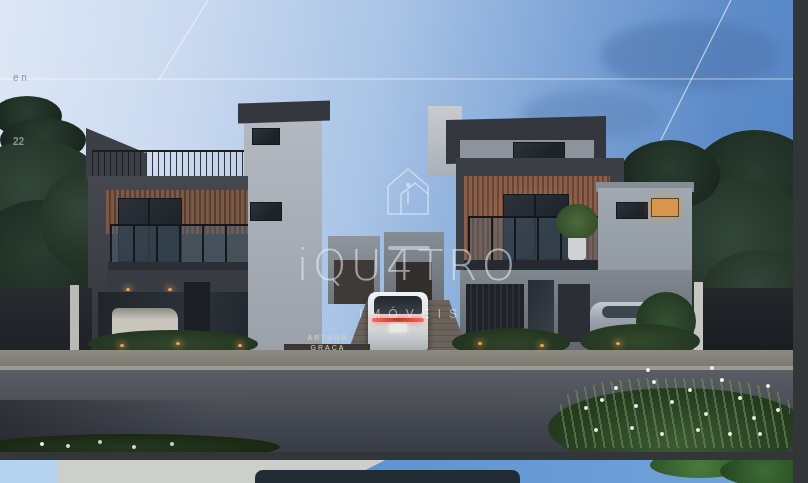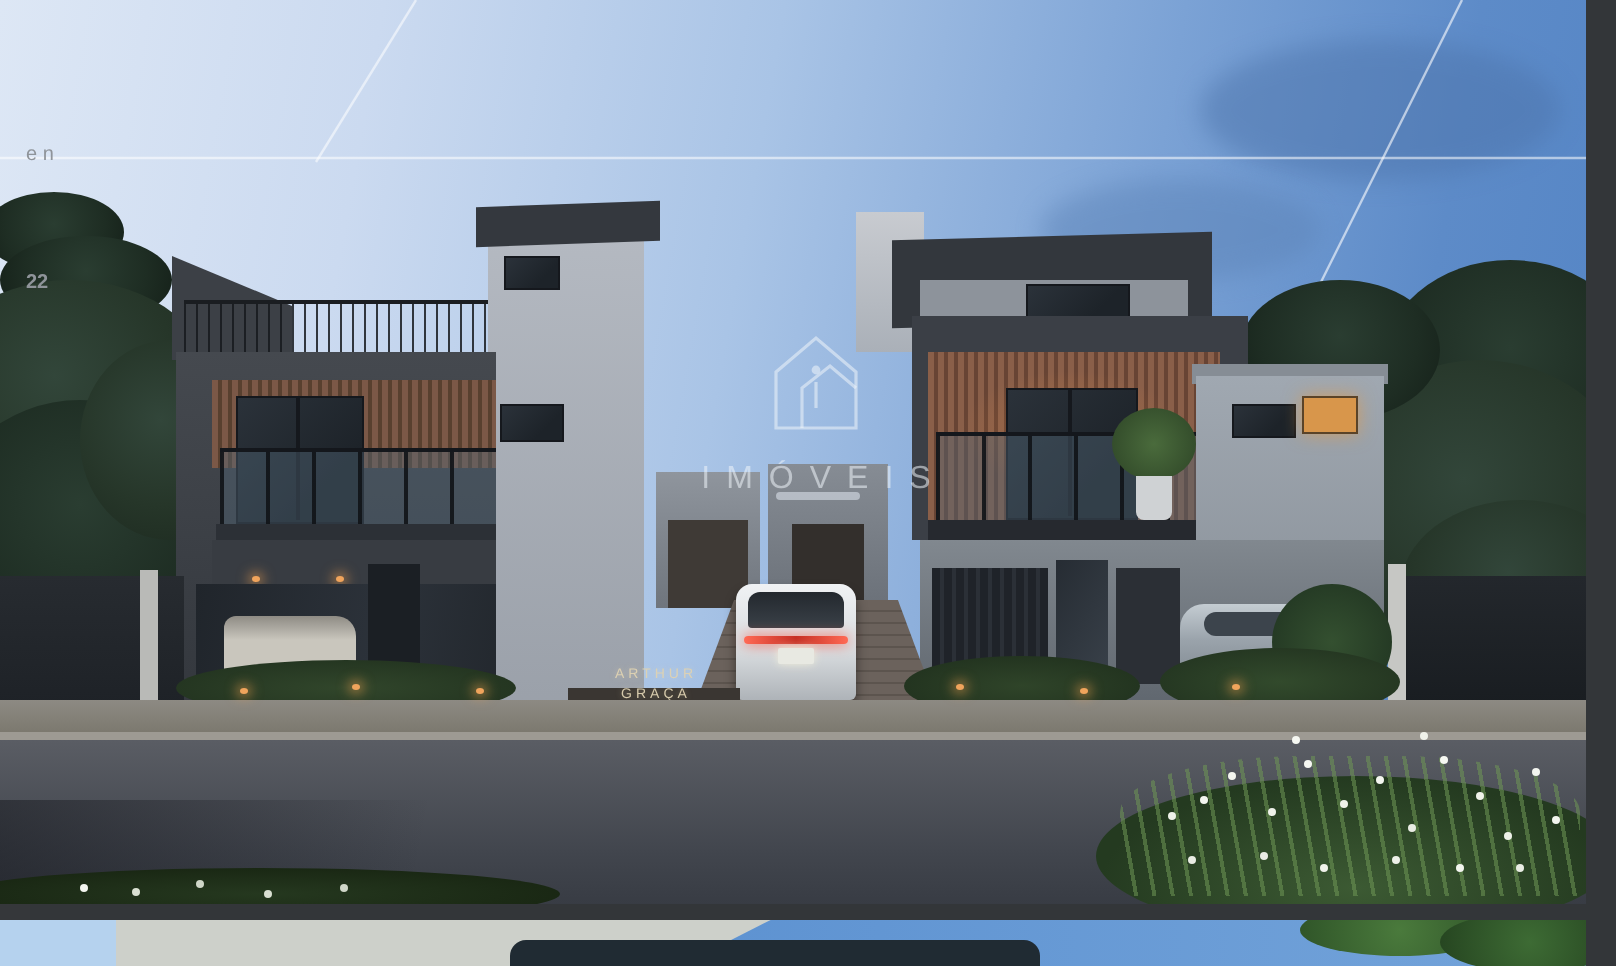--- a/index.html
+++ b/index.html
@@ -20,21 +20,21 @@
         background-image:repeating-linear-gradient(90deg,rgba(16,19,23,.9) 0 2px,transparent 2px 23px);
         border-top:2px solid #14171c;}
   .bars{background-image:repeating-linear-gradient(90deg,rgba(22,25,29,.85) 0 1px,transparent 1px 6px);
         border-top:2px solid #1a1d21;}
   .dots{width:4px;height:4px;border-radius:50%;background:#f3f5ef;}
   .lamp{width:4px;height:3px;border-radius:50%;background:#f0a45c;box-shadow:0 0 6px 2px rgba(240,160,80,.55);}
   
   .wm{left:283px;top:164px;width:250px;text-align:center;color:rgba(238,244,250,.55);}
   .wm-brand{font-size:43px;font-weight:300;letter-spacing:4px;line-height:1;margin-top:22px;
             font-family:"DejaVu Sans",sans-serif;}
-  .wm-sub{font-size:16px;font-weight:400;letter-spacing:8px;margin-top:8px;padding-left:8px;}
+  .wm-sub{font-size:12px;font-weight:400;letter-spacing:8px;margin-top:20px;padding-left:8px;}
   
   .sign{left:292px;top:333px;width:72px;text-align:center;color:rgba(222,210,178,.95);
         font-size:7px;letter-spacing:2px;line-height:1.4;text-shadow:0 0 3px rgba(255,230,180,.35);}
   
   .strip{left:793px;top:0;width:15px;height:483px;background:#35373a;overflow:hidden;
          color:#8f949a;font-size:10px;}
   .frag{position:absolute;left:1px;white-space:nowrap;padding-left:12px;}
 </style>
 </head>
 <body>
@@ -155,20 +155,21 @@
 
     <div class="a wm">
       <svg width="48" height="54" viewBox="0 0 48 54">
         <g fill="none" stroke="rgba(238,244,250,.55)" stroke-width="1.6">
           <path d="M4 22 L24 5 L44 22 L44 50 L4 50 Z"></path>
           <path d="M17 50 L17 30 L31 19 L44 30"></path>
           <circle cx="24" cy="21" r="2.2" fill="rgba(238,244,250,.55)" stroke="none"></circle>
           <line x1="24" y1="27" x2="24" y2="40"></line>
         </g>
       </svg>
+      <div class="wm-brand">iQU4TRO</div>
       <div class="wm-sub">IMÓVEIS</div>
     </div>
   </div>
 
   <aside class="strip">
     <span class="frag" style="top:72px;">e n</span>
     <span class="frag" style="top:136px;font-weight:bold;">22</span>
   </aside>
 
   <div class="photo" style="left:0;top:460px;width:793px;height:23px;">

